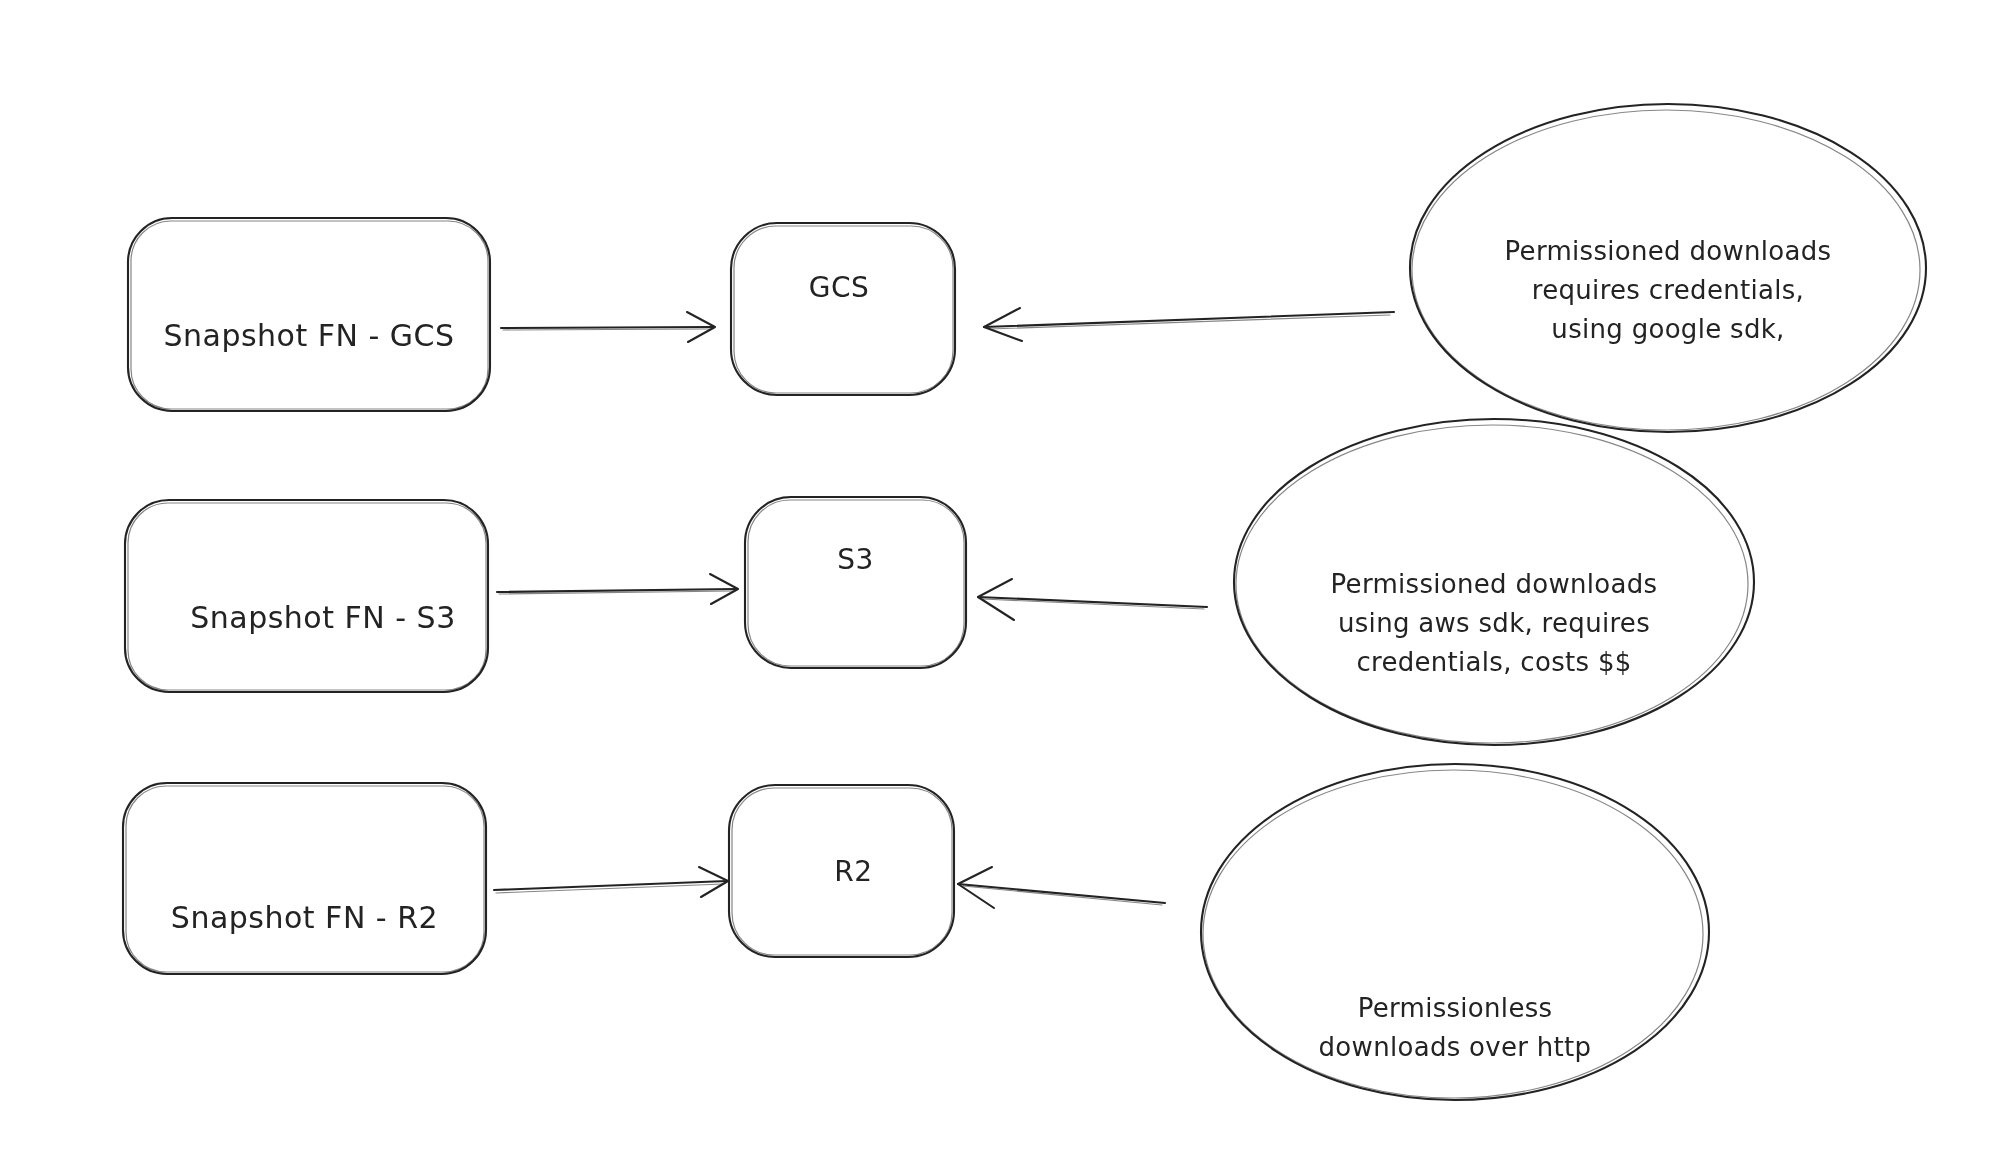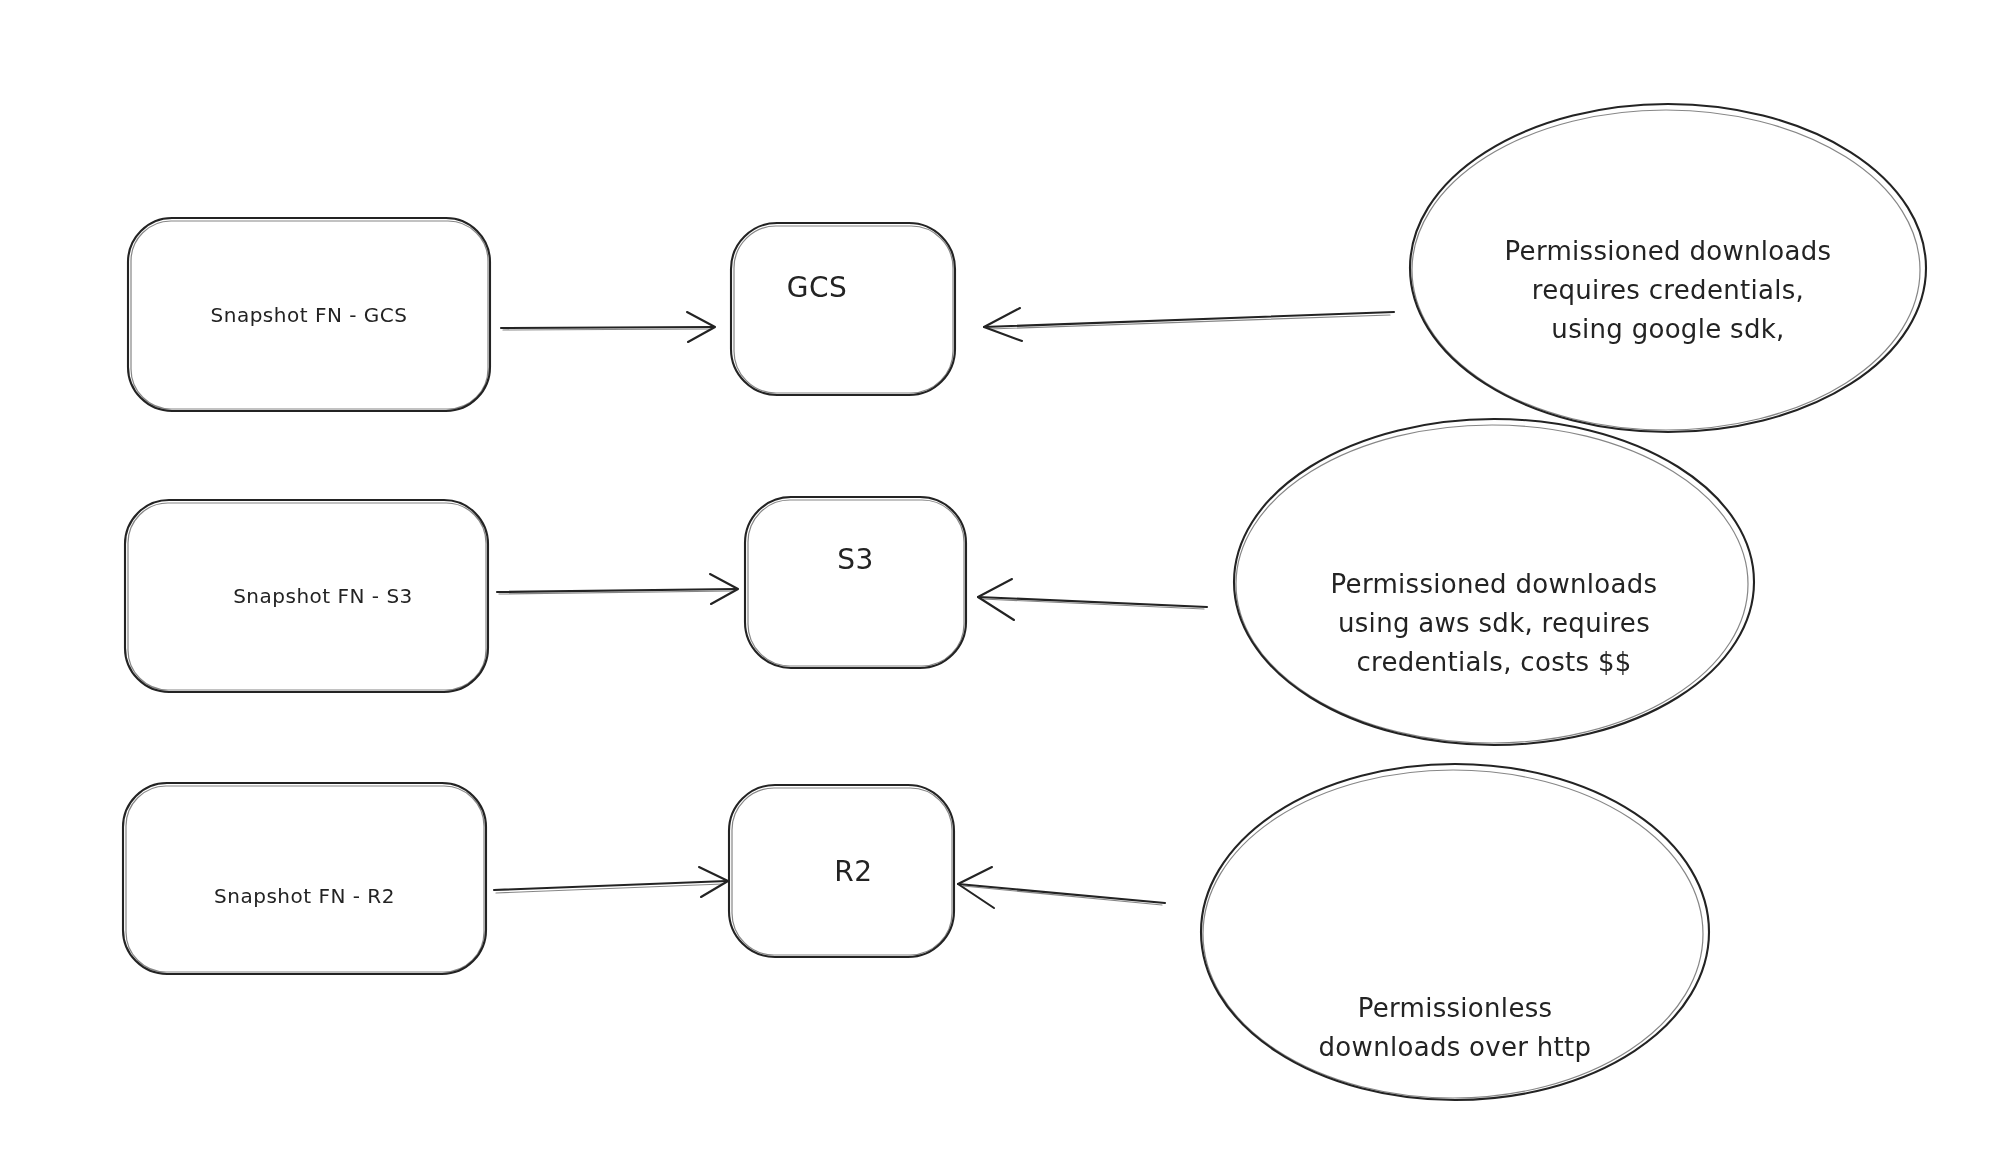--- a/index.html
+++ b/index.html
@@ -16,21 +16,21 @@
   .sk  { fill: none; stroke: #232323; stroke-width: 2.1; stroke-linecap: round; stroke-linejoin: round; }
   .sk2 { fill: none; stroke: #232323; stroke-width: 1.2; stroke-linecap: round; stroke-linejoin: round; opacity: 0.55; }
   .lbl {
     position: absolute;
     display: flex;
     align-items: center;
     justify-content: center;
     text-align: center;
     letter-spacing: 0.5px;
   }
-  .box-label { font-size: 20px; }
+  .box-label { font-size: 30px; margin-top: 21px; }
   .mid-label { font-size: 28px; }
   .note {
     position: absolute;
     text-align: center;
     font-size: 26px;
     line-height: 39px;
     letter-spacing: 0.3px;
     margin-top: 32px;
   }
 </style>
@@ -105,21 +105,21 @@
       <path class="sk2" d="M1162 905 L963 886"></path>
       <path class="sk" d="M992 867 L958 884 L994 908"></path>
     </g>
     <g>
       <ellipse class="sk" cx="1455" cy="932" rx="254" ry="168"></ellipse>
       <ellipse class="sk2" cx="1453" cy="934" rx="250" ry="164"></ellipse>
     </g>
   </svg>
 
   <div class="lbl box-label" style="left:128px; top:218px; width:362px; height:193px;">Snapshot FN - GCS</div>
-  <div class="lbl mid-label" style="left:705px; top:223px; width:224px; height:128px;">GCS</div>
+  <div class="lbl mid-label" style="left:727px; top:223px; width:224px; height:128px;">GCS</div>
   <div class="note" style="left:1418px; top:200px; width:500px;">
     <div>Permissioned downloads</div>
     <div>requires credentials,</div>
     <div>using google sdk,</div>
   </div>
 
   <div class="lbl box-label" style="left:125px; top:500px; width:396px; height:192px;">Snapshot FN - S3</div>
   <div class="lbl mid-label" style="left:745px; top:497px; width:221px; height:124px;">S3</div>
   <div class="note" style="left:1244px; top:533px; width:500px;">
     <div>Permissioned downloads</div>

